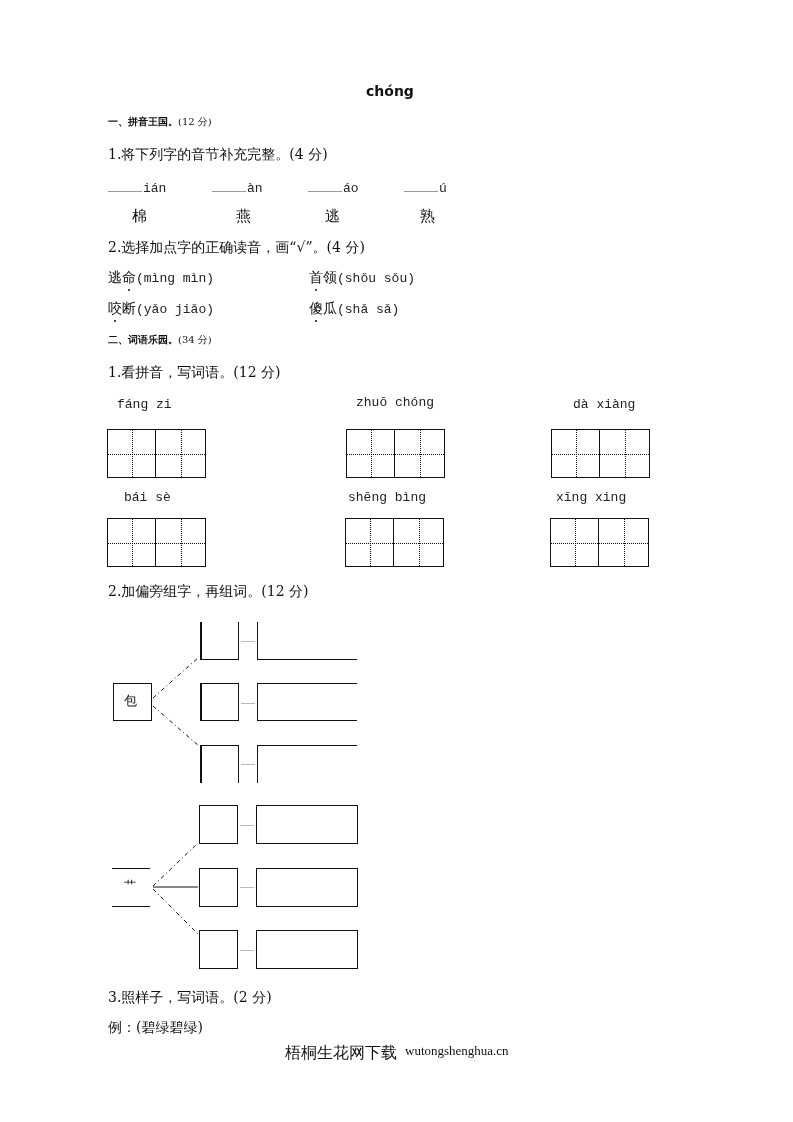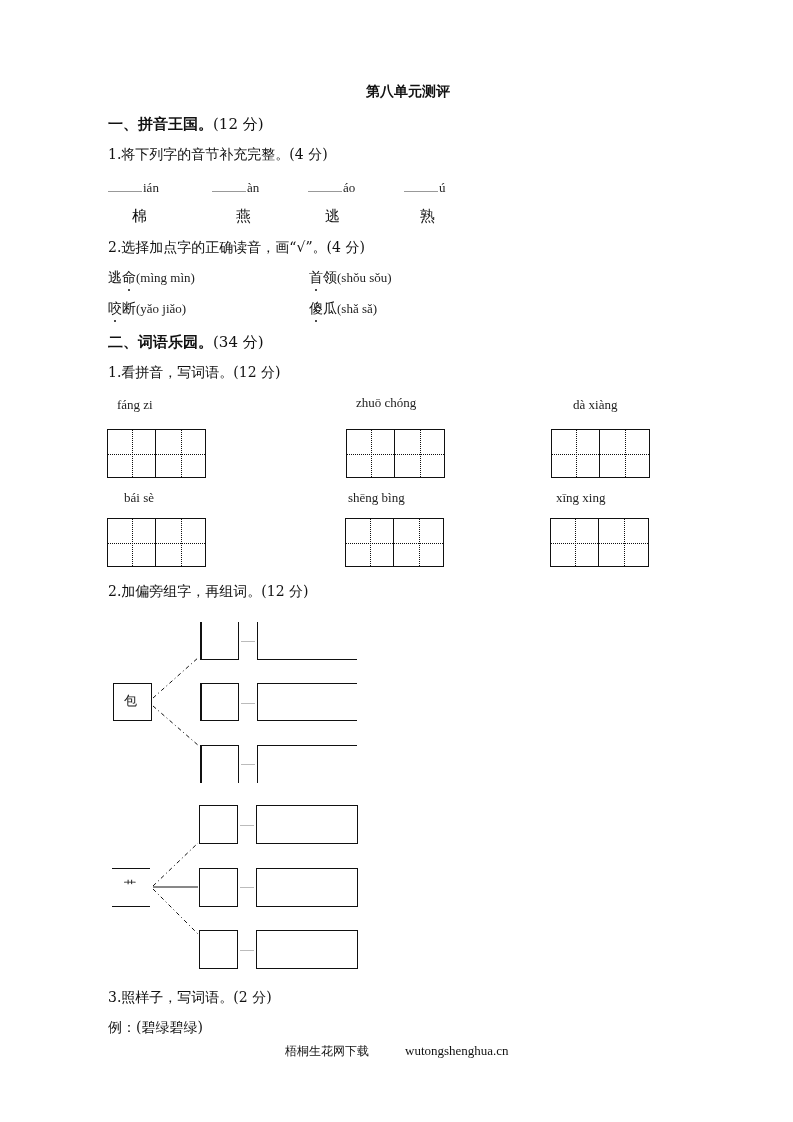--- a/index.html
+++ b/index.html
@@ -1,41 +1,41 @@
 <!DOCTYPE html>
 <html><head>
 <meta charset="utf-8">
 <style>
   html, body { margin:0; padding:0; background:#ffffff; }
   body { width:793px; height:1122px; position:relative; overflow:hidden;
          font-family:"DejaVu Serif","Liberation Serif",serif; color:#111; }
   .abs { position:absolute; white-space:nowrap; }
   .title { font-family:"DejaVu Sans","Liberation Sans",sans-serif; font-size:14px; font-weight:bold; }
-  .sec { font-family:"DejaVu Sans","Liberation Sans",sans-serif; font-size:15px; font-weight:bold; }
+  .sec { font-family:"DejaVu Sans","Liberation Sans",sans-serif; font-size:10px; font-weight:bold; }
   .sec .pts { font-family:"DejaVu Serif","Liberation Serif",serif; font-weight:normal; }
   .q { font-size:14px; }
-  .py { font-family:Liberation Serif, serif; font-size:13px; color:#222; }
+  .py { font-family:Liberation Mono, monospace; font-size:13px; color:#222; }
   .blank { display:inline-block; width:34px; border-bottom:1px solid #999; height:12px; vertical-align:baseline; margin-right:1px; }
   .hz { font-size:15px; }
   .dot { position:relative; display:inline-block; }
   .dot::after { content:""; position:absolute; left:50%; bottom:-4px; width:2px; height:2px; margin-left:-1px; background:#111; border-radius:50%; }
   .grid { position:absolute; display:flex; }
   .cell { width:49px; height:49px; border:1px solid #111; position:relative; box-sizing:border-box; }
   .cell + .cell { border-left:none; width:50px; }
   .cell::before { content:""; position:absolute; left:50%; top:0; bottom:0; border-left:1px dotted #111; }
   .cell::after { content:""; position:absolute; top:50%; left:0; right:0; border-top:1px dotted #111; }
   .rbox { position:absolute; border:1px solid #111; box-sizing:border-box; }
   .dash { position:absolute; height:1px; background:#bbb; }
-  .footer { font-size:12px; }
+  .footer { font-size:16px; }
   svg.lines { position:absolute; left:0; top:0; }
 </style>
 </head>
 <body>
 
-<div class="abs title" style="left:366px; top:83px;">第八单元测评</div>
+<div class="abs title" style="left:366px; top:83px;">chóng</div>
 
 <div class="abs sec" style="left:108px; top:115px;">
   <span>一、拼音王国。</span><span class="pts">(12 分)</span>
 </div>
 
 <div class="abs q" style="left:108px; top:146px;">1.将下列字的音节补充完整。(4 分)</div>
 
 <div class="abs py" style="left:108px; top:179px;"><span class="blank"></span><span>ián</span></div>
 <div class="abs py" style="left:212px; top:179px;"><span class="blank"></span><span>àn</span></div>
 <div class="abs py" style="left:308px; top:179px;"><span class="blank"></span><span>áo</span></div>

